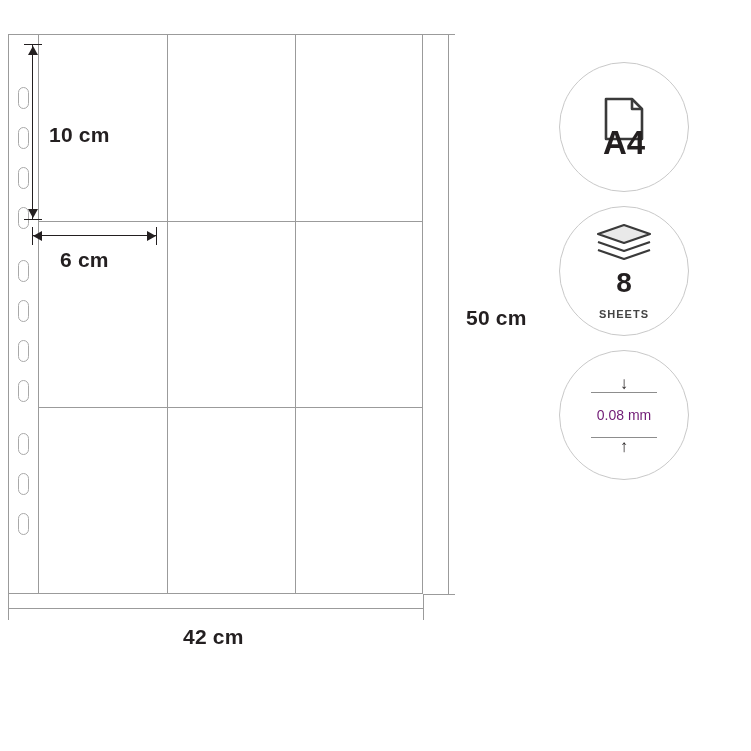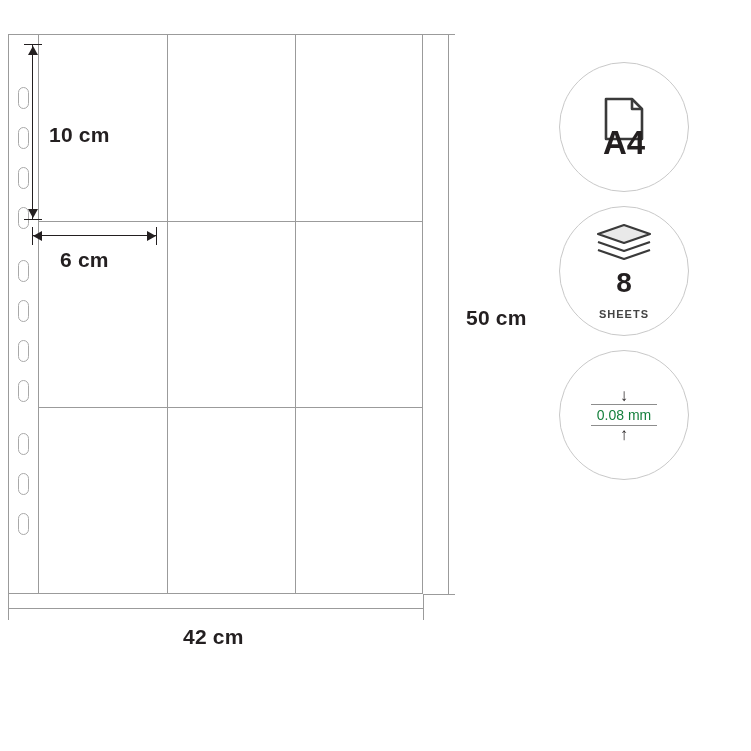--- a/index.html
+++ b/index.html
@@ -187,24 +187,24 @@
   .badge-sub2 {
     font-size: 11px;
     font-weight: bold;
     letter-spacing: 1px;
     color: #444;
     margin-top: 11px;
   }
   .thickness-val {
     font-size: 14px;
     font-weight: normal;
-    color: #15803d;
+    color: #701a75;
     border-top: 1.3px solid #8d8d8d;
     border-bottom: 1.3px solid #8d8d8d;
-    padding: 2px 6px;
+    padding: 14px 6px;
     line-height: 1.2;
   }
   .tnote-arrow {
     font-size: 17px;
     line-height: 1;
     color: #231f20;
   }
   .a4-icon { margin-bottom: 2px; }
 </style>
 </head>

